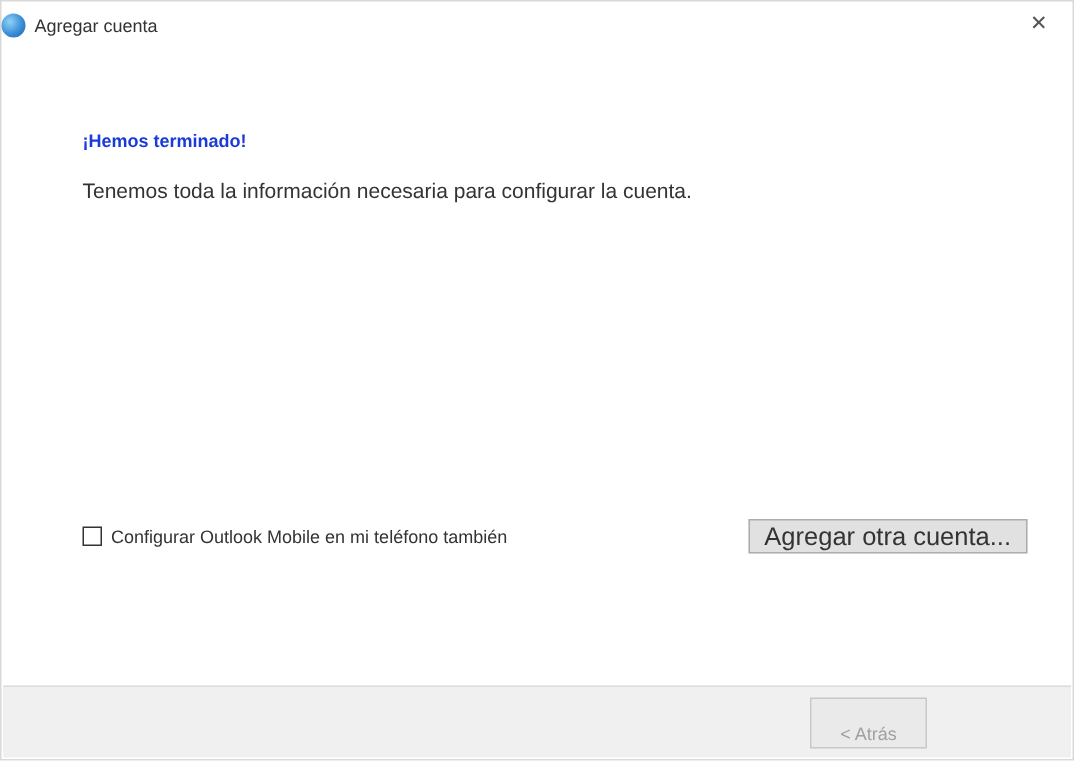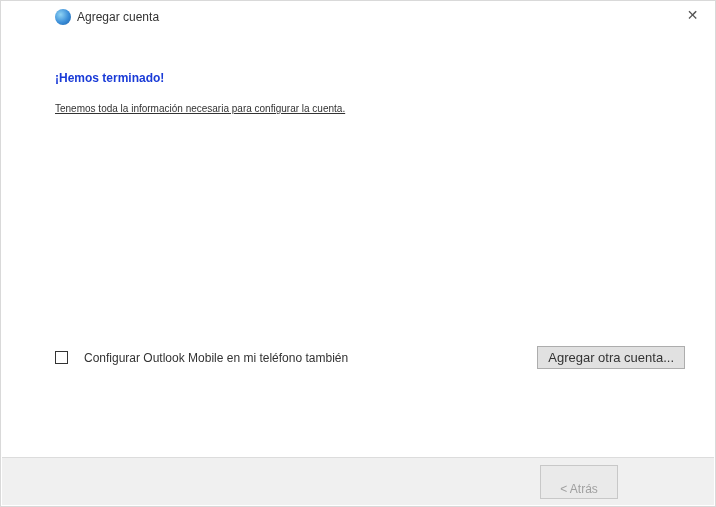--- a/index.html
+++ b/index.html
@@ -15,23 +15,22 @@
       width: 716px;
       height: 507px;
       border: 1px solid #d9d9d9;
       position: relative;
       background: #fff;
     }
     .titlebar {
       height: 32px;
       display: flex;
       align-items: center;
-      padding: 0 0 0 18px;
+      padding: 0 0 0 0;
       position: relative;
-      margin-left: 36px;
     }
     .titlebar-icon {
       width: 16px;
       height: 16px;
       margin-right: 6px;
       border-radius: 50%;
       background: radial-gradient(circle at 35% 35%, #8fd3f4 0%, #3b8ed8 55%, #1a5fa8 100%);
       flex-shrink: 0;
     }
     .titlebar-text {
@@ -47,67 +46,66 @@
       display: flex;
       align-items: center;
       justify-content: center;
       color: #555;
       font-size: 14px;
       font-weight: 300;
       cursor: pointer;
     }
     .content {
       position: absolute;
-      top: 70px;
+      top: 86px;
       left: 54px;
       right: 30px;
     }
     .heading {
       color: #1a3bd7;
       font-weight: bold;
       font-size: 12px;
       margin-bottom: 18px;
     }
     .subtext {
       color: #333;
-      font-size: 10px;
-      text-decoration: underline;
+      font-size: 14px;
     }
     .lower-row {
       position: absolute;
       left: 54px;
       right: 30px;
       top: 345px;
       display: flex;
       align-items: center;
       justify-content: space-between;
     }
     .checkbox-group {
       display: flex;
       align-items: center;
-      gap: 16px;
+      gap: 6px;
     }
     .checkbox {
       width: 13px;
       height: 13px;
       border: 1px solid #333;
       background: #fff;
       cursor: pointer;
       flex-shrink: 0;
     }
     .checkbox-label {
       color: #333;
       font-size: 12px;
     }
     .add-account-btn {
       height: 23px;
       padding: 0 10px;
       border: 1px solid #adadad;
       background: #e1e1e1;
-      font-size: 13px;
+      font-size: 17px;
       color: #333;
       cursor: pointer;
       font-family: inherit;
     }
     .footer {
       position: absolute;
       left: 1px;
       right: 1px;
       bottom: 1px;
       height: 48px;

